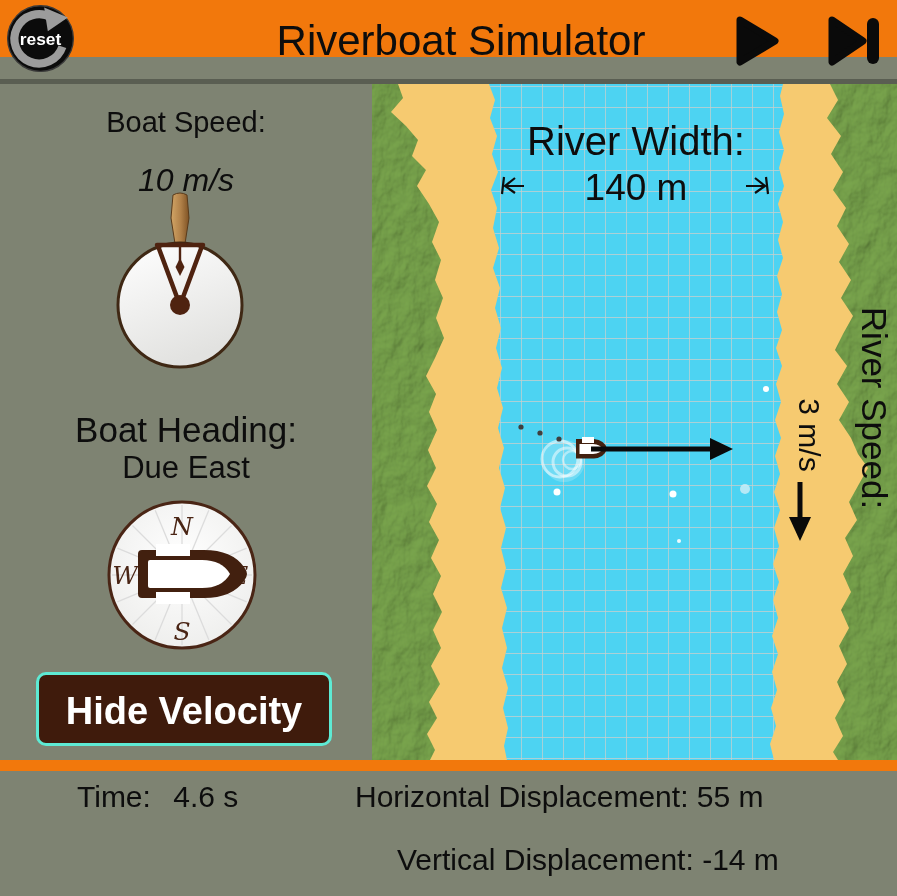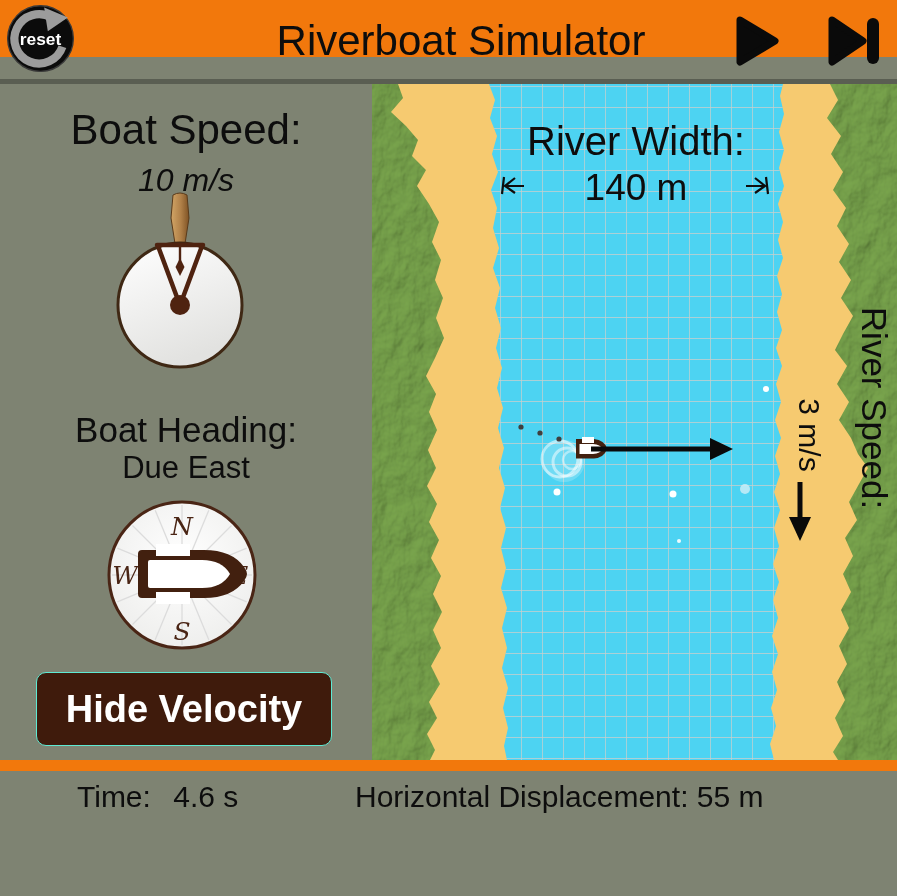--- a/index.html
+++ b/index.html
@@ -8,28 +8,28 @@
   
   .header{position:absolute;left:0;top:0;width:897px;height:57px;background:#F2780C;}
   .hdr-divider{position:absolute;left:0;top:79px;width:897px;height:5px;background:#5A5E52;}
   .reset-btn{position:absolute;left:4px;top:3px;width:73px;height:73px;cursor:pointer;}
   .title{position:absolute;left:0;top:17px;width:842px;text-align:center;
          font-size:42px;color:#0d0d0d;margin-left:40px;}
   .play-btn{position:absolute;left:735px;top:16px;width:46px;height:50px;cursor:pointer;}
   .step-btn{position:absolute;left:827px;top:16px;width:56px;height:50px;cursor:pointer;}
   
   .panel-label{position:absolute;left:0;width:372px;text-align:center;color:#0d0d0d;}
-  .lbl-speed{top:106px;font-size:42px;}
+  .lbl-speed{top:106px;font-size:29px;}
   .val-speed{top:162px;font-size:32px;font-style:italic;}
   .lbl-heading{top:410px;font-size:35px;}
   .val-heading{top:450px;font-size:31px;}
   .throttle{position:absolute;left:95px;top:192px;width:170px;height:182px;cursor:pointer;}
   .compass{position:absolute;left:104px;top:497px;width:156px;height:156px;cursor:pointer;}
   .hide-btn{position:absolute;left:36px;top:672px;width:296px;height:74px;
-            background:#3F1B0C;border:1px solid #5eead4;border-radius:10px;
+            background:#3F1B0C;border:3px solid #5eead4;border-radius:10px;
             color:#fff;font-size:38px;font-weight:bold;text-align:center;
             line-height:72px;cursor:pointer;padding:0;}
   
   .scene{position:absolute;left:372px;top:84px;width:525px;height:676px;display:block;}
   
   .bottom-strip{position:absolute;left:0;top:760px;width:897px;height:11px;background:#F2780C;}
   .status-bar{position:absolute;left:0;top:771px;width:897px;height:125px;background:#7E8372;}
   .stat{position:absolute;font-size:30px;color:#0d0d0d;white-space:nowrap;}
   .stat .gap{display:inline-block;width:14px;}
   .st-time{left:77px;top:9px;text-align:right;}
@@ -213,15 +213,19 @@
   <div class="bottom-strip"></div>
   <div class="status-bar">
     <div class="stat st-time">
       <span>Time:</span><span class="gap"></span>
       <span>4.6 s</span>
     </div>
     <div class="stat st-horiz">
       <span>Horizontal Displacement:</span>
       <span>55 m</span>
     </div>
+    <div class="stat st-vert">
+      <span>Vertical Displacement:</span>
+      <span>-14 m</span>
+    </div>
   </div>
 
 </div>
 
 </body></html>

